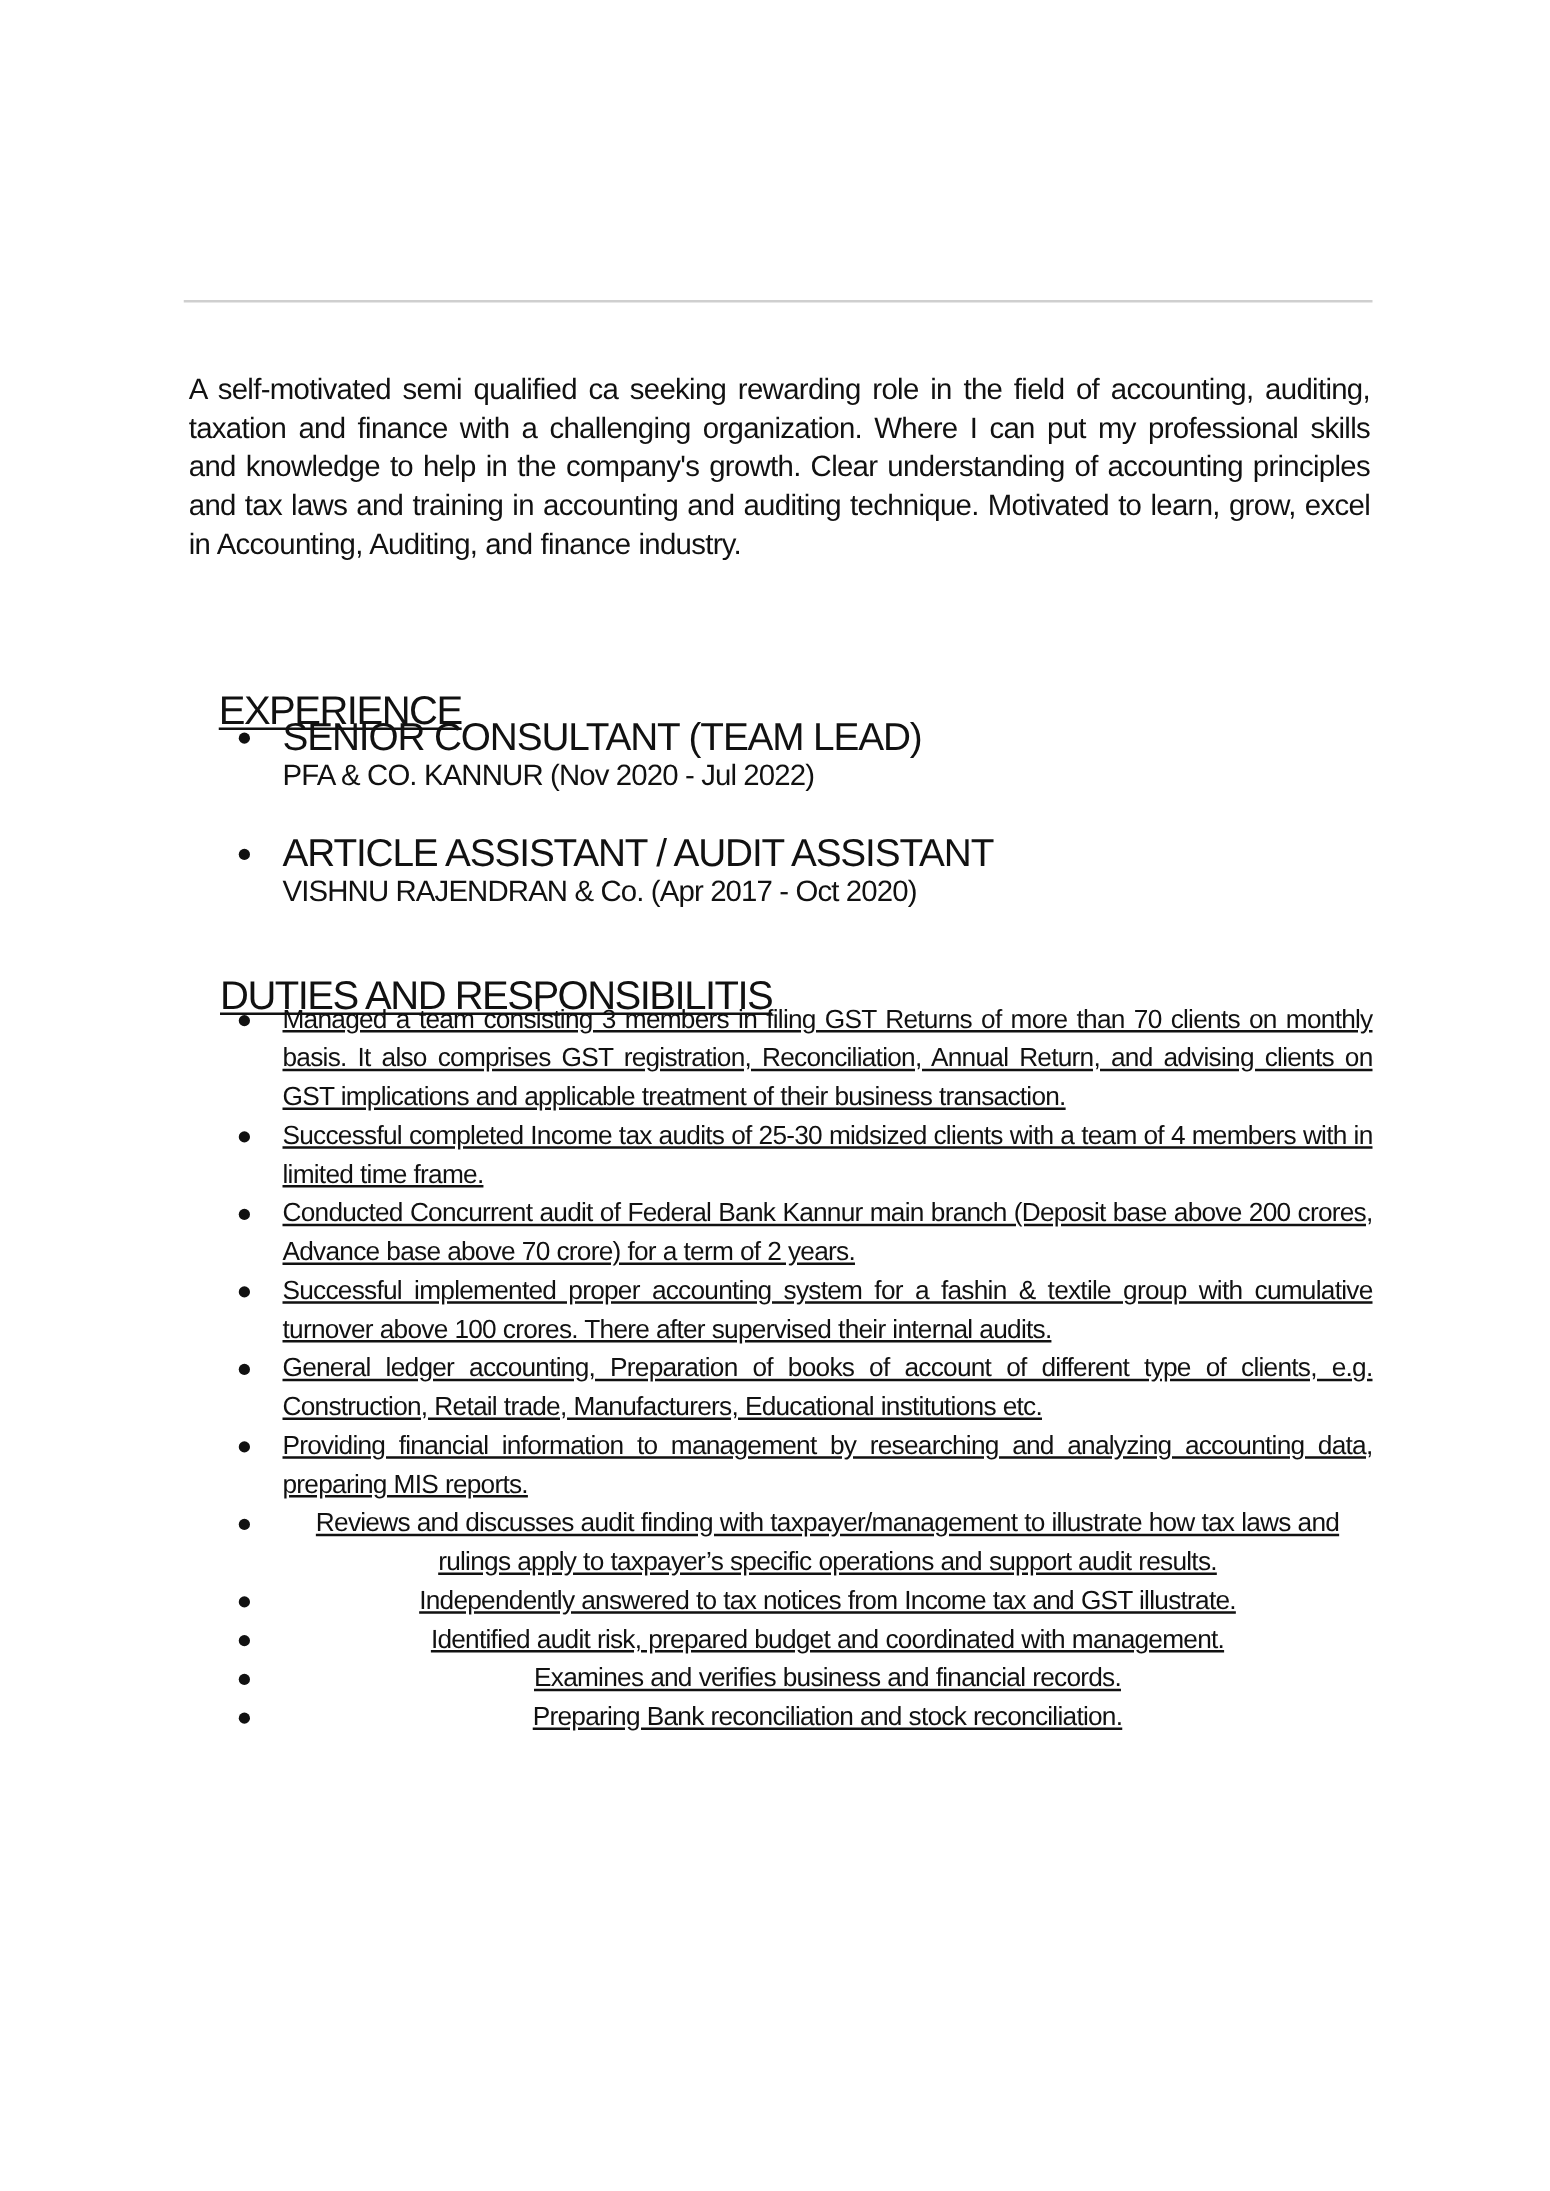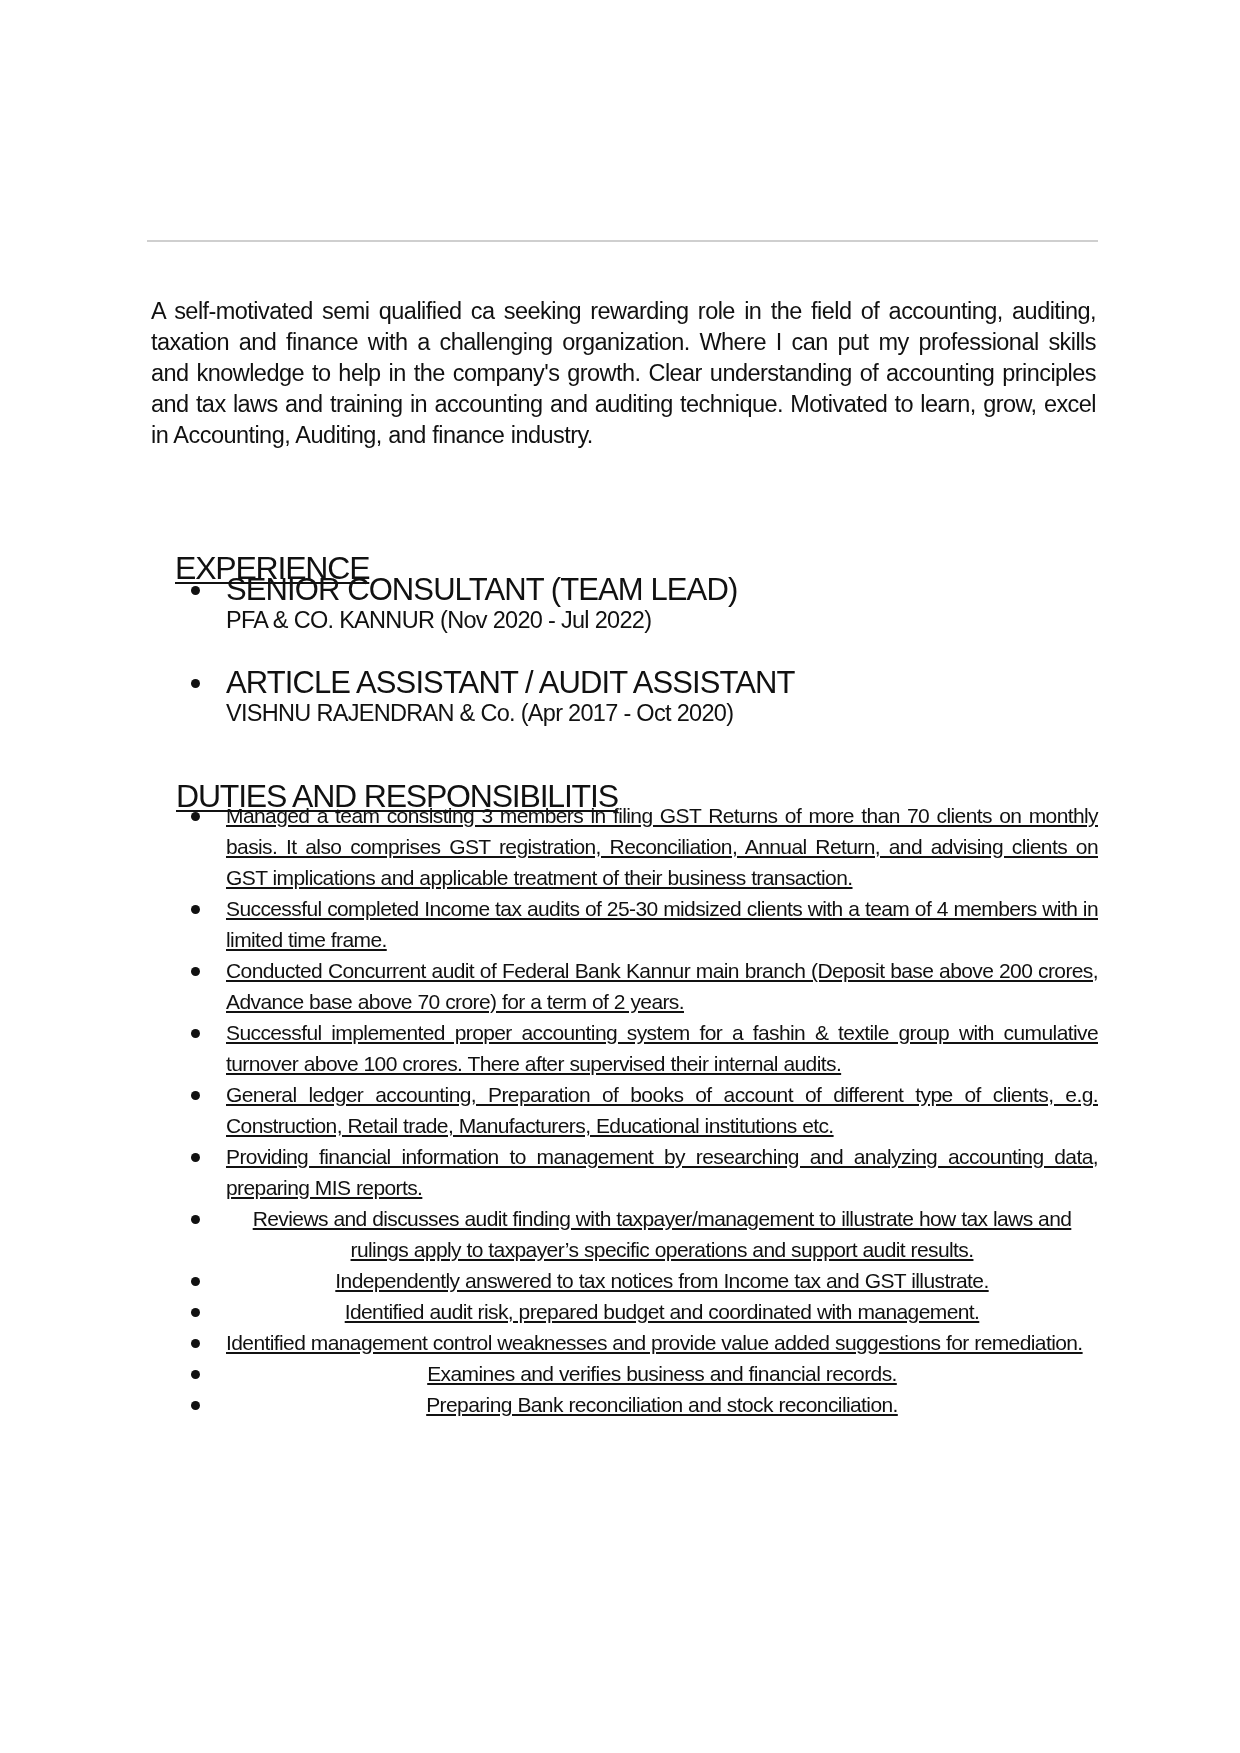--- a/index.html
+++ b/index.html
@@ -158,24 +158,20 @@
     <span>Reviews and discusses audit finding with taxpayer/management to illustrate how tax laws and rulings apply to taxpayer’s specific operations and support audit results.</span>
   </li>
   <li class="duty-item nojust">
     <span class="bullet"></span>
     <span>Independently answered to tax notices from Income tax and GST illustrate.</span>
   </li>
   <li class="duty-item nojust">
     <span class="bullet"></span>
     <span>Identified audit risk, prepared budget and coordinated with management.</span>
   </li>
-  <li class="duty-item">
-    <span class="bullet"></span>
-    <span>Identified management control weaknesses and provide value added suggestions for remediation.</span>
-  </li>
   <li class="duty-item nojust">
     <span class="bullet"></span>
     <span>Examines and verifies business and financial records.</span>
   </li>
   <li class="duty-item nojust">
     <span class="bullet"></span>
     <span>Preparing Bank reconciliation and stock reconciliation.</span>
   </li>
 </ul>
 

